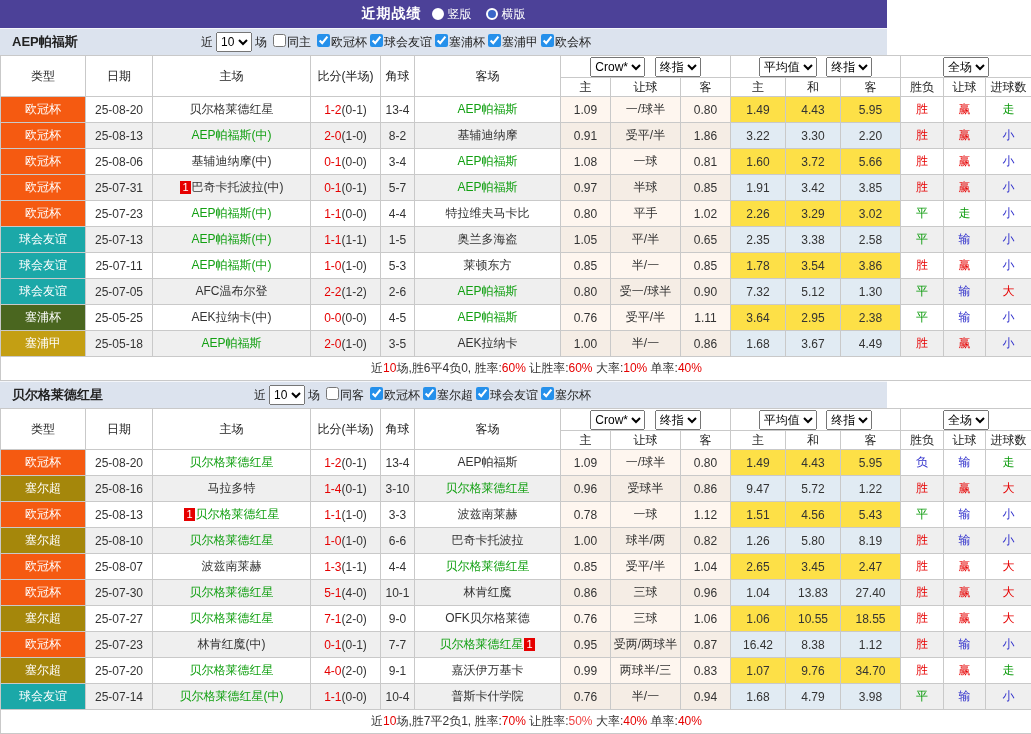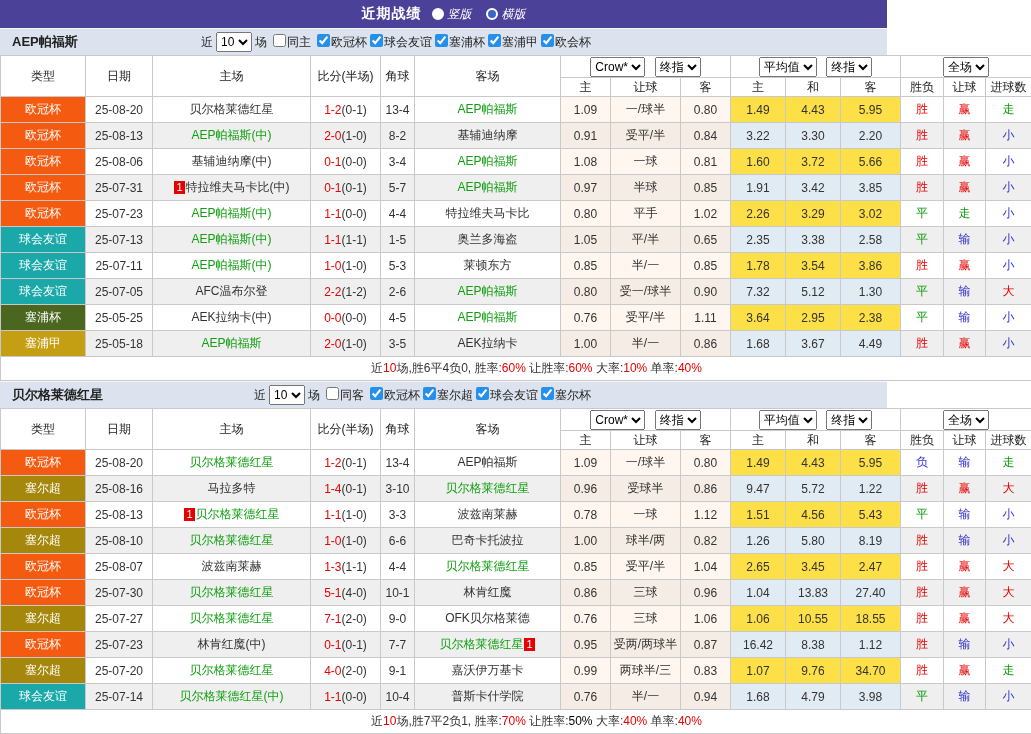--- a/index.html
+++ b/index.html
@@ -1,21 +1,21 @@
 <!DOCTYPE html>
 <html><head>
 <meta charset="utf-8">
 <style>
   * { margin:0; padding:0; box-sizing:border-box; }
   body { font-family:"Liberation Sans","DejaVu Sans",sans-serif; background:#fff; }
   .page { width:887px; border-bottom:1px solid #b5b5b5; }
   
   .titlebar { height:28px; background:#4C4198; color:#fff; display:flex; align-items:center; justify-content:center; gap:10px; }
   .titlebar .ttl { font-size:14px; font-weight:bold; letter-spacing:1px; }
-  .radio-group { display:flex; align-items:center; gap:14px; font-size:12px;font-style:italic; }
+  .radio-group { display:flex; align-items:center; gap:14px; font-size:12px; }
   .radio-opt { display:flex; align-items:center; gap:4px; cursor:pointer; }
   .rdot { width:12px; height:12px; border-radius:50%; border:2px solid #fff; display:inline-block; }
   .rdot.on  { background:#fff; }
   .rdot.off { background:#3A66C8; }
   
   .sechead { height:27px; background:#DCE3EE; display:flex; align-items:center; border-top:1px solid #f4f6fa; }
   .teamname { font-size:13px; font-weight:bold; color:#222; padding-left:12px; flex:1; }
   .filters { display:flex; align-items:center; gap:3px; font-size:12px; color:#222; margin-right:296px; white-space:nowrap; }
   .filters select { font-size:12px; height:20px; }
   .filters label { display:flex; align-items:flex-start; cursor:pointer; }
@@ -162,21 +162,21 @@
         </tr>
         <tr class="even">
           <td class="c-type" style="background: rgb(245, 90, 17);">欧冠杯</td>
           <td class="c-date">25-08-13</td>
           <td class="c-team"><span style="color: rgb(18, 160, 18);">AEP帕福斯(中)</span></td>
           <td class="c-score"><span class="ft">2-0</span><span>(1-0)</span></td>
           <td class="c-corner">8-2</td>
           <td class="c-team"><span>基辅迪纳摩</span></td>
           <td class="c-odds">0.91</td>
           <td class="c-odds">受平/半</td>
-          <td class="c-odds">0.84</td>
+          <td class="c-odds">1.86</td>
           <td class="c-avg">3.22</td>
           <td class="c-avg">3.30</td>
           <td class="c-avg">2.20</td>
           <td class="c-res" style="color: rgb(230, 0, 0);">胜</td>
           <td class="c-res" style="color: rgb(230, 0, 0);">赢</td>
           <td class="c-res" style="color: rgb(48, 48, 204);">小</td>
         </tr>
         <tr class="odd">
           <td class="c-type" style="background: rgb(245, 90, 17);">欧冠杯</td>
           <td class="c-date">25-08-06</td>
@@ -190,21 +190,21 @@
           <td class="c-avg">1.60</td>
           <td class="c-avg">3.72</td>
           <td class="c-avg">5.66</td>
           <td class="c-res" style="color: rgb(230, 0, 0);">胜</td>
           <td class="c-res" style="color: rgb(230, 0, 0);">赢</td>
           <td class="c-res" style="color: rgb(48, 48, 204);">小</td>
         </tr>
         <tr class="even">
           <td class="c-type" style="background: rgb(245, 90, 17);">欧冠杯</td>
           <td class="c-date">25-07-31</td>
-          <td class="c-team"><span class="redcard">1</span><span>特拉维夫马卡比(中)</span></td>
+          <td class="c-team"><span class="redcard">1</span><span>巴奇卡托波拉(中)</span></td>
           <td class="c-score"><span class="ft">0-1</span><span>(0-1)</span></td>
           <td class="c-corner">5-7</td>
           <td class="c-team"><span style="color: rgb(18, 160, 18);">AEP帕福斯</span></td>
           <td class="c-odds">0.97</td>
           <td class="c-odds">半球</td>
           <td class="c-odds">0.85</td>
           <td class="c-avg">1.91</td>
           <td class="c-avg">3.42</td>
           <td class="c-avg">3.85</td>
           <td class="c-res" style="color: rgb(230, 0, 0);">胜</td>
@@ -568,18 +568,18 @@
           <td class="c-avg">1.68</td>
           <td class="c-avg">4.79</td>
           <td class="c-avg">3.98</td>
           <td class="c-res" style="color: rgb(10, 154, 10);">平</td>
           <td class="c-res" style="color: rgb(48, 48, 204);">输</td>
           <td class="c-res" style="color: rgb(48, 48, 204);">小</td>
         </tr>
       </tbody>
     <tfoot>
       <tr class="sumrow">
-          <td colspan="15"><span>近</span><span style="color: rgb(230, 0, 0);">10</span><span>场,胜7平2负1, 胜率:</span><span style="color: rgb(230, 0, 0);">70%</span><span> 让胜率:</span><span style="color: #000000;">50%</span><span> 大率:</span><span style="color: rgb(230, 0, 0);">40%</span><span> 单率:</span><span style="color: rgb(230, 0, 0);">40%</span></td>
+          <td colspan="15"><span>近</span><span style="color: rgb(230, 0, 0);">10</span><span>场,胜7平2负1, 胜率:</span><span style="color: rgb(230, 0, 0);">70%</span><span> 让胜率:</span><span style="color: #ef4444;">50%</span><span> 大率:</span><span style="color: rgb(230, 0, 0);">40%</span><span> 单率:</span><span style="color: rgb(230, 0, 0);">40%</span></td>
         </tr>
     </tfoot>
   </table>
 
 </div>
 
 </body></html>

